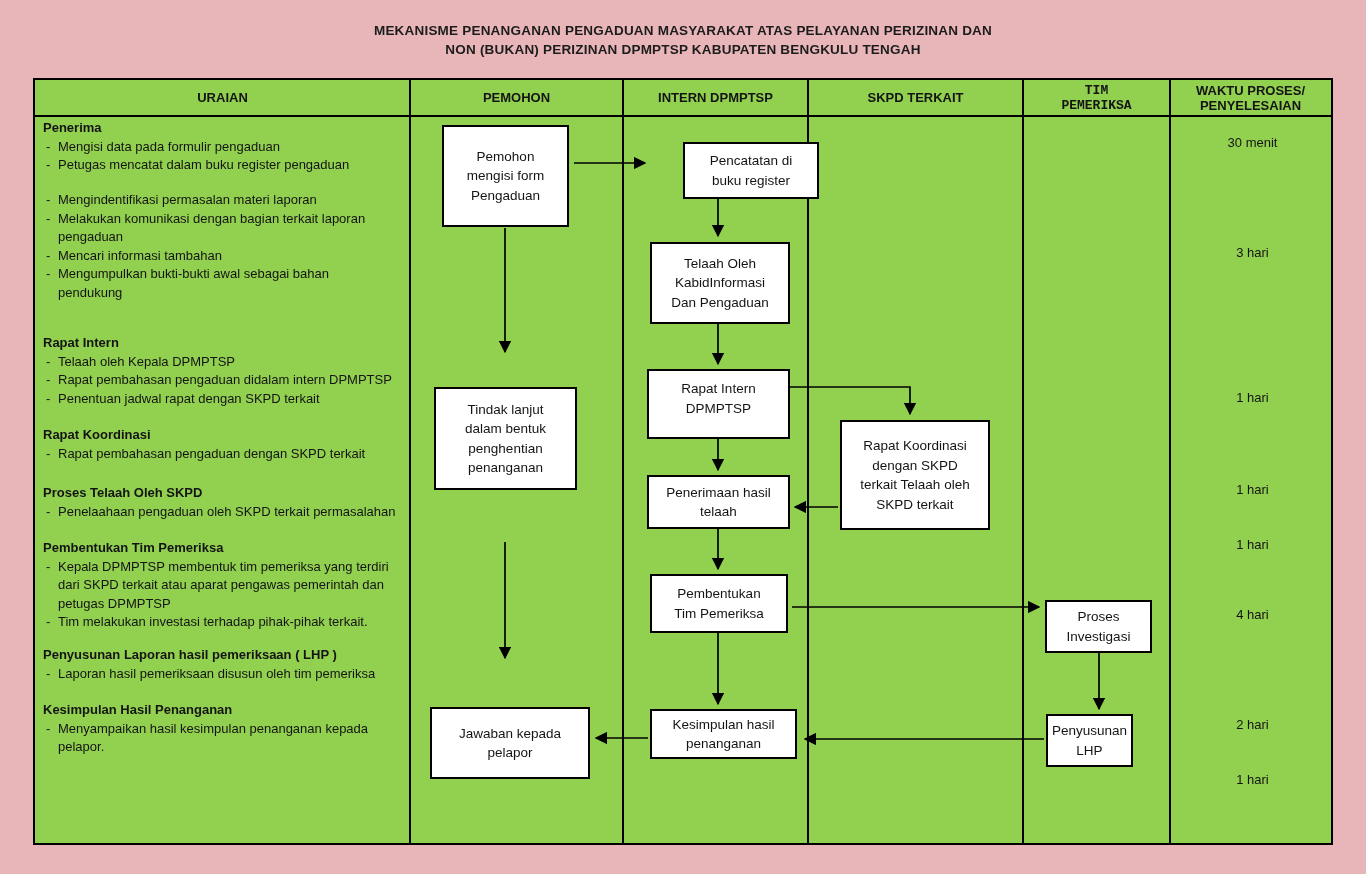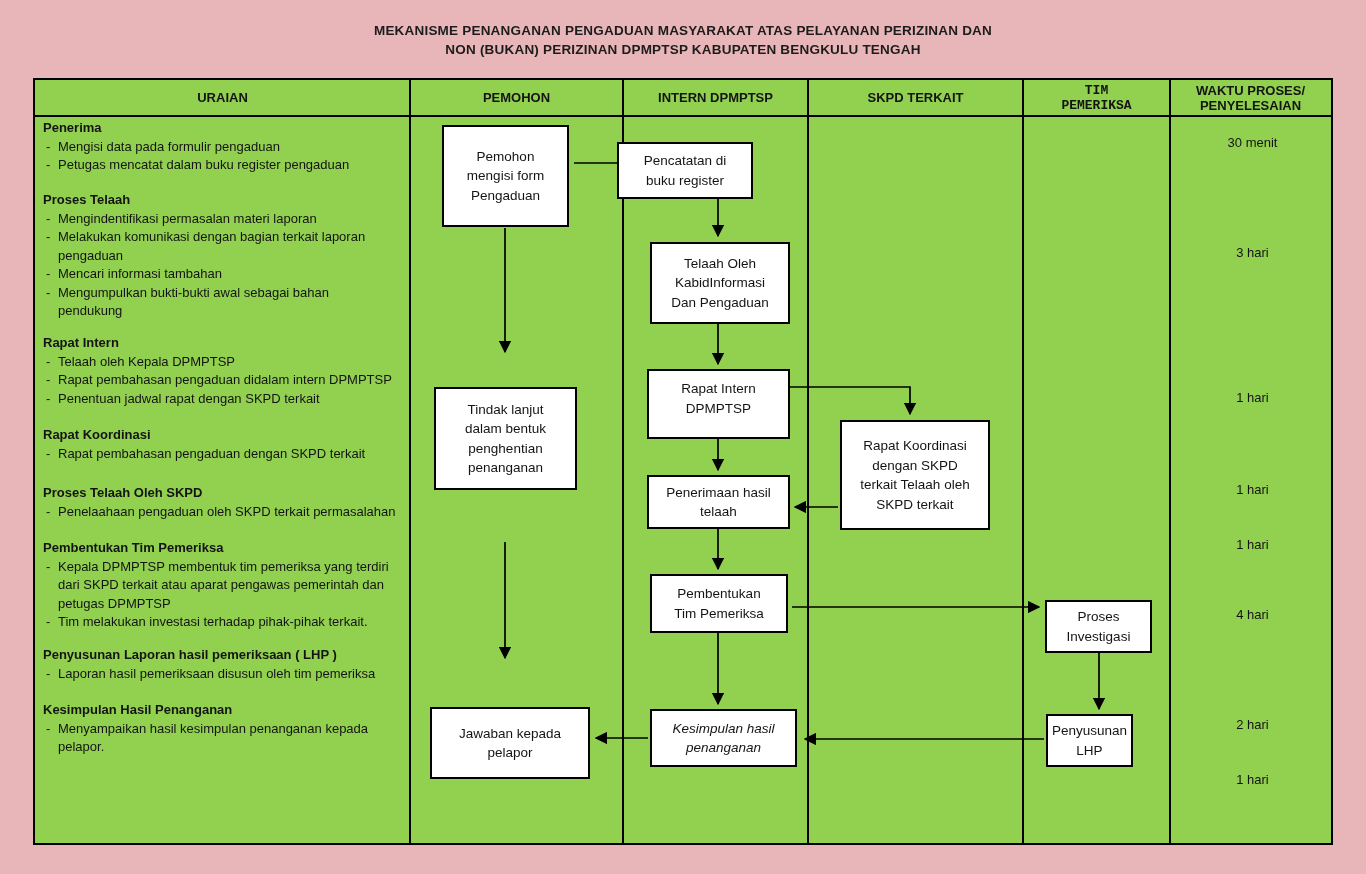--- a/index.html
+++ b/index.html
@@ -90,21 +90,20 @@
       <line x1="613" y1="658" x2="561" y2="658" marker-end="url(#ah)"></line>
     </g>
   </svg>
 
   <div class="u-section" style="top:39px;">
     <div class="u-head">Penerima</div>
     <div class="u-item">Mengisi data pada formulir pengaduan</div>
     <div class="u-item">Petugas mencatat dalam buku register pengaduan</div>
   </div>
   <div class="u-section" style="top:111px;">
-    <div class="u-head">Proses Telaah</div>
     <div class="u-item">Mengindentifikasi permasalan materi laporan</div>
     <div class="u-item">Melakukan komunikasi dengan bagian terkait laporan
 pengaduan</div>
     <div class="u-item">Mencari informasi tambahan</div>
     <div class="u-item">Mengumpulkan bukti-bukti awal sebagai bahan
 pendukung</div>
   </div>
   <div class="u-section" style="top:254px;">
     <div class="u-head">Rapat Intern</div>
     <div class="u-item">Telaah oleh Kepala  DPMPTSP</div>
@@ -138,32 +137,32 @@
 
   <div class="fbox" style="left:407px; top:45px;  width:127px; height:102px;">Pemohon
 mengisi form
 Pengaduan</div>
   <div class="fbox" style="left:399px; top:307px; width:143px; height:103px;">Tindak lanjut
 dalam bentuk
 penghentian
 penanganan</div>
   <div class="fbox" style="left:395px; top:627px; width:160px; height:72px;">Jawaban kepada
 pelapor</div>
-  <div class="fbox" style="left:582px; top:62px;  width:136px; height:57px;">Pencatatan di
+  <div class="fbox" style="left:648px; top:62px;  width:136px; height:57px;">Pencatatan di
 buku register</div>
   <div class="fbox" style="left:615px; top:162px; width:140px; height:82px;">Telaah Oleh
 KabidInformasi
 Dan Pengaduan</div>
   <div class="fbox top-align" style="left:612px; top:289px; width:143px; height:70px;">Rapat Intern
 DPMPTSP</div>
   <div class="fbox" style="left:612px; top:395px; width:143px; height:54px;">Penerimaan hasil
 telaah</div>
   <div class="fbox" style="left:615px; top:494px; width:138px; height:59px;">Pembentukan
 Tim Pemeriksa</div>
-  <div class="fbox" style="left:615px; top:629px; width:147px; height:58px;font-style:italic;">Kesimpulan hasil
+  <div class="fbox" style="left:615px; top:629px; width:147px; height:50px;">Kesimpulan hasil
 penanganan</div>
   <div class="fbox" style="left:805px; top:340px; width:150px; height:110px;">Rapat Koordinasi
 dengan SKPD
 terkait Telaah oleh
 SKPD terkait</div>
   <div class="fbox" style="left:1010px; top:512px; width:107px; height:53px;margin-top:8px;">Proses
 Investigasi</div>
   <div class="fbox" style="left:1011px; top:634px; width:87px; height:53px;">Penyusunan
 LHP</div>
 

